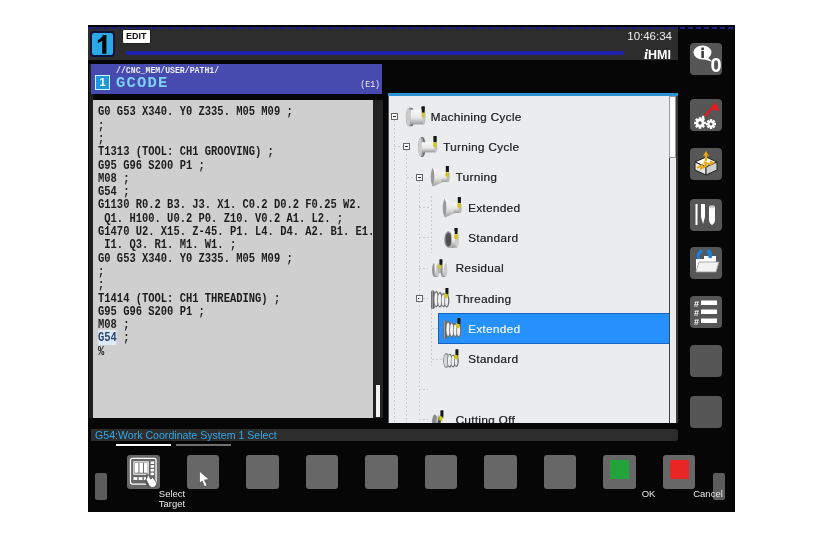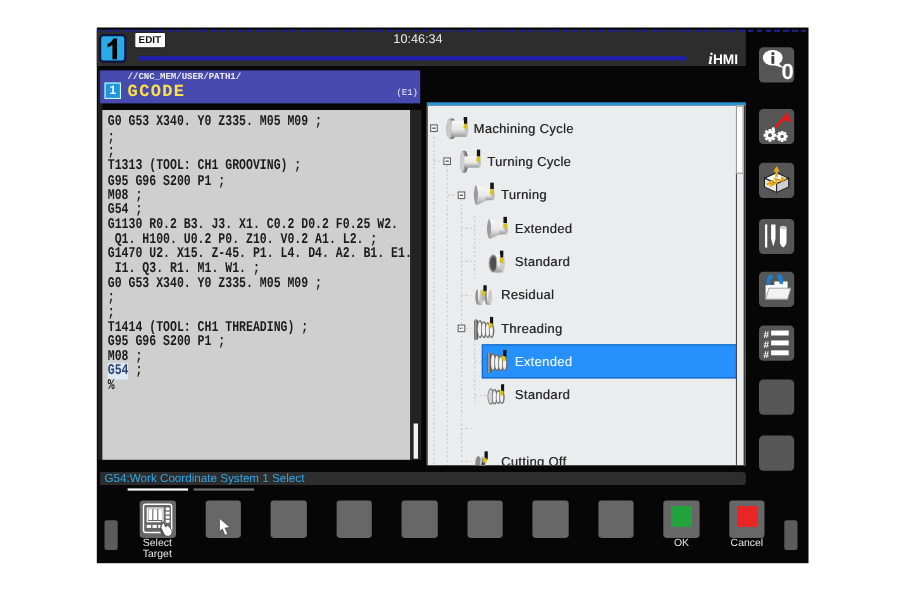--- a/index.html
+++ b/index.html
@@ -8,30 +8,30 @@
   .screen{position:absolute;left:88px;top:25px;width:647px;height:487px;background:#060606;}
   .abs{position:absolute;}
   .dashes{position:absolute;left:0;top:2px;z-index:5;width:647px;height:2px;
     background:repeating-linear-gradient(90deg,#1d1e88 0 5px,transparent 5px 8px);}
   .topbar{position:absolute;left:0;top:1.6px;width:590px;height:33.8px;background:#2d2d2d;}
   .numbox{position:absolute;left:2px;top:5.6px;width:25px;height:26px;background:#29a9e6;
     border:2px solid #0f1240;border-radius:4px;}
   .editlbl{position:absolute;left:34px;top:4px;background:#fff;border:1px solid #222;border-radius:2px;
     color:#111;font-weight:bold;font-size:9px;padding:1.5px 3px;line-height:9.5px;}
   .progress{position:absolute;left:38px;top:26.2px;width:498px;height:3.8px;background:#2020ac;}
-  .time{position:absolute;top:5px;width:584px;text-align:center;color:#efefef;font-size:11.5px;}
+  .time{position:absolute;top:5px;width:584px;text-align:right;color:#efefef;font-size:11.5px;}
   .ihmi{position:absolute;top:20.5px;width:583px;text-align:right;color:#fff;font-size:12.5px;font-weight:bold;}
   .ihmi i{font-family:"Liberation Serif",serif;font-style:italic;font-size:15px;font-weight:bold;}
 
   
   .headerL{position:absolute;left:3px;top:38.7px;width:291px;height:30.5px;background:#474bb0;color:#fff;}
   .hpath{position:absolute;left:25px;top:2.5px;font-family:"Liberation Mono",monospace;font-size:8.2px;font-weight:bold;color:#efefef;}
   .hbadge{position:absolute;left:4px;top:11px;width:15px;height:15px;background:#2196e0;border:1px solid #cfe;
     color:#fff;font-size:11px;font-weight:bold;text-align:center;line-height:13px;}
-  .hname{position:absolute;left:25px;top:10px;font-family:"Liberation Mono",monospace;font-size:15.5px;font-weight:bold;letter-spacing:1.2px;color:#fde047;}
+  .hname{position:absolute;left:25px;top:10px;font-family:"Liberation Mono",monospace;font-size:15.5px;font-weight:bold;letter-spacing:1.2px;color:#7dd3fc;}
   .he1{position:absolute;right:2px;top:16px;font-family:"Liberation Mono",monospace;font-size:8.2px;color:#efefef;}
   .bodyL{position:absolute;left:5px;top:75px;width:280px;height:318px;background:#cfcfcf;overflow:hidden;}
   .gcode{position:absolute;left:4.5px;top:5.4px;font-family:"Liberation Mono",monospace;font-size:13.6px;font-weight:bold;
     line-height:13.3px;color:#1c1c1c;white-space:pre;transform:scaleX(0.77);transform-origin:0 0;}
   .g54hl{color:#2c4470;background:#dde9f5;}
   .scrollL{position:absolute;left:285px;top:75px;width:10px;height:318px;background:#232323;}
   .thumbL{position:absolute;left:2.5px;top:285px;width:4px;height:32px;background:#f2f2f2;}
 
   
   .headerR{position:absolute;left:300px;top:38.7px;width:290px;height:30.5px;background:#333;}
@@ -54,21 +54,21 @@
 
   
   .msgbar{position:absolute;left:3px;top:403.8px;width:587px;height:12.6px;background:#2d2d2d;border-radius:0 3px 3px 0;}
   .msgtxt{position:absolute;left:4px;top:0.2px;color:#2fa7e8;font-size:10.6px;}
   .tabw{position:absolute;left:27.5px;top:418.5px;width:55.5px;height:2.5px;background:#fff;}
   .tabg{position:absolute;left:87.5px;top:418.5px;width:55.5px;height:2.5px;background:#6f6f6f;}
 
   
   .key{position:absolute;top:430px;width:32.5px;height:33.5px;background:#676767;border-radius:3px;}
   .edgekey{position:absolute;top:448px;width:12px;height:27px;background:#5c5c5c;border-radius:2px;}
-  .klabel{position:absolute;top:464px;color:#e8e8e8;font-size:9.5px;text-align:center;line-height:10px;}
+  .klabel{position:absolute;top:464px;color:#e8e8e8;font-size:9.5px;text-align:center;line-height:10px;margin-left:29px;}
   .sq{position:absolute;left:7px;top:5px;width:19px;height:19px;}
 
   
   .sbtn{position:absolute;left:602px;width:32px;height:32px;background:#565656;border-radius:4px;}
 </style>
 </head>
 <body>
 <div class="screen">
   <div class="dashes"></div>
   <div class="topbar"></div>

